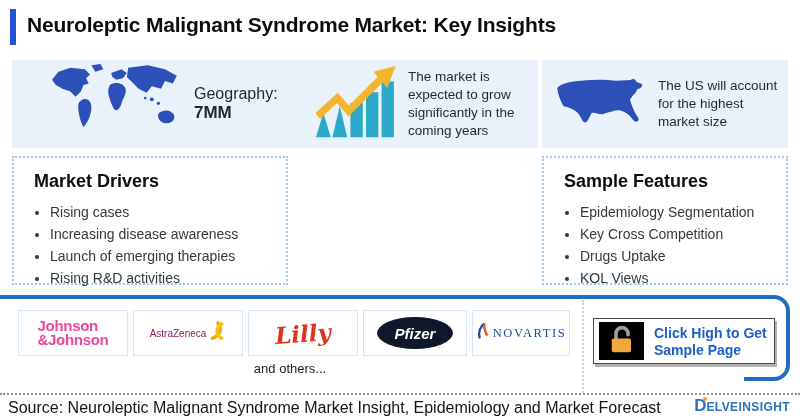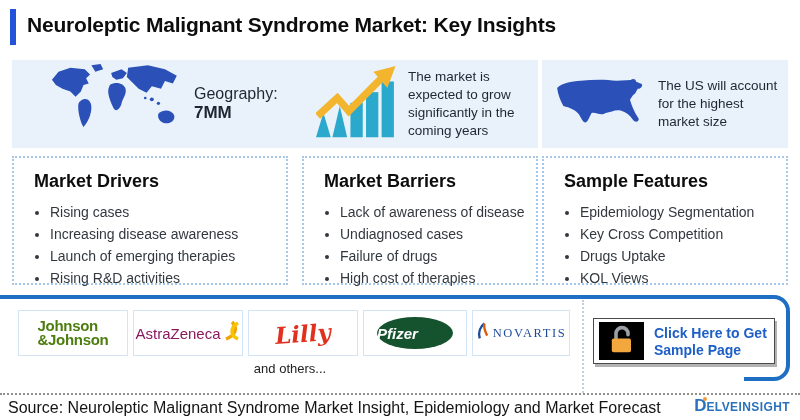--- a/index.html
+++ b/index.html
@@ -35,24 +35,24 @@
   .bracket-cover { position:absolute; left:0; top:376px; width:744px; height:8px; background:#fff; }
   .v-divider { position:absolute; left:582px; top:300px; height:93px; width:0; border-left:2px dotted #c3cfdd; }
 
   
   .logo-box { position:absolute; top:310px; height:46px; background:#fff; border:1px solid #d3e5f5; display:flex; align-items:center; justify-content:center; }
   .lb-jnj { left:18px;  width:110px; }
   .lb-az  { left:133px; width:110px; }
   .lb-lil { left:248px; width:110px; }
   .lb-pfz { left:363px; width:104px; }
   .lb-nov { left:472px; width:98px; }
-  .jnj-text { color:#4d7c0f; font-weight:800; font-size:15px; line-height:14px; letter-spacing:-0.3px; }
-  .az-text { color:#8a1a5e; font-size:15px; }
+  .jnj-text { color:#ec4899; font-weight:800; font-size:15px; line-height:14px; letter-spacing:-0.3px; }
+  .az-text { color:#8a1a5e; font-size:10px; }
   .lilly-text { color:#e0301e; font-family:"DejaVu Serif", serif; font-style:italic; font-weight:bold; font-size:23px; transform:rotate(-4deg); }
-  .pfizer-oval { width:76px; height:32px; border-radius:50%; background:#14532d; display:flex; align-items:center; justify-content:flex-start; }
+  .pfizer-oval { width:76px; height:32px; border-radius:50%; background:#0f172a; display:flex; align-items:center; justify-content:center; }
   .pfizer-text { color:#fff; font-style:italic; font-weight:800; font-size:15px; }
   .nov-text { color:#1c4b9b; font-family:"Liberation Serif", serif; font-size:12.5px; letter-spacing:1.6px; margin-left:4px; }
   .and-others { position:absolute; left:0; top:361px; width:580px; text-align:center; font-size:13px; color:#222; }
 
   
   .cta { position:absolute; left:593px; top:318px; width:182px; height:46px; background:#fff; border:1px solid #4a4a4a; box-shadow:2px 3px 0 #b2b2b2; cursor:pointer; }
   .cta-lock-bg { position:absolute; left:5px; top:3px; width:45px; height:38px; background:#000; display:flex; align-items:center; justify-content:center; }
   .cta-label { position:absolute; left:60px; top:6px; font-size:14px; font-weight:800; color:#1d5fc6; line-height:17px; }
 
   
@@ -120,29 +120,20 @@
   <div class="section-box sb1">
     <h2>Market Drivers</h2>
     <ul>
       <li>Rising cases</li>
       <li>Increasing disease awareness</li>
       <li>Launch of emerging therapies</li>
       <li>Rising R&amp;D activities</li>
     </ul>
   </div>
 
-  <div class="section-box sb2">
-    <h2>Market Barriers</h2>
-    <ul>
-      <li>Lack of awareness of disease</li>
-      <li>Undiagnosed cases</li>
-      <li>Failure of drugs</li>
-      <li>High cost of therapies</li>
-    </ul>
-  </div>
 
   <div class="section-box sb3">
     <h2>Sample Features</h2>
     <ul>
       <li>Epidemiology Segmentation</li>
       <li>Key Cross Competition</li>
       <li>Drugs Uptake</li>
       <li>KOL Views</li>
     </ul>
   </div>
@@ -192,21 +183,21 @@
 
   <div class="cta">
     <div class="cta-lock-bg">
       <span>
         <svg width="30" height="34" viewBox="0 0 50 56">
           <path d="M15,27 v-8 a10,10 0 0 1 20,0 v2" stroke="#9aa0a6" stroke-width="6" fill="none" stroke-linecap="round"></path>
           <rect x="8" y="27" width="32" height="23" rx="3" fill="#f2a83e"></rect>
         </svg>
       </span>
     </div>
-    <div class="cta-label">Click Here to Get Sample Page</div>
+    <div class="cta-label">Click High to Get Sample Page</div>
   </div>
 
   <div class="footer-line"></div>
   <div class="source-text">Source: Neuroleptic Malignant Syndrome Market Insight, Epidemiology and Market Forecast</div>
   <div class="brand">
     <span class="brand-d">D</span><span class="brand-rest">ELVEINSIGHT</span>
   </div>
 
 </div>
 

